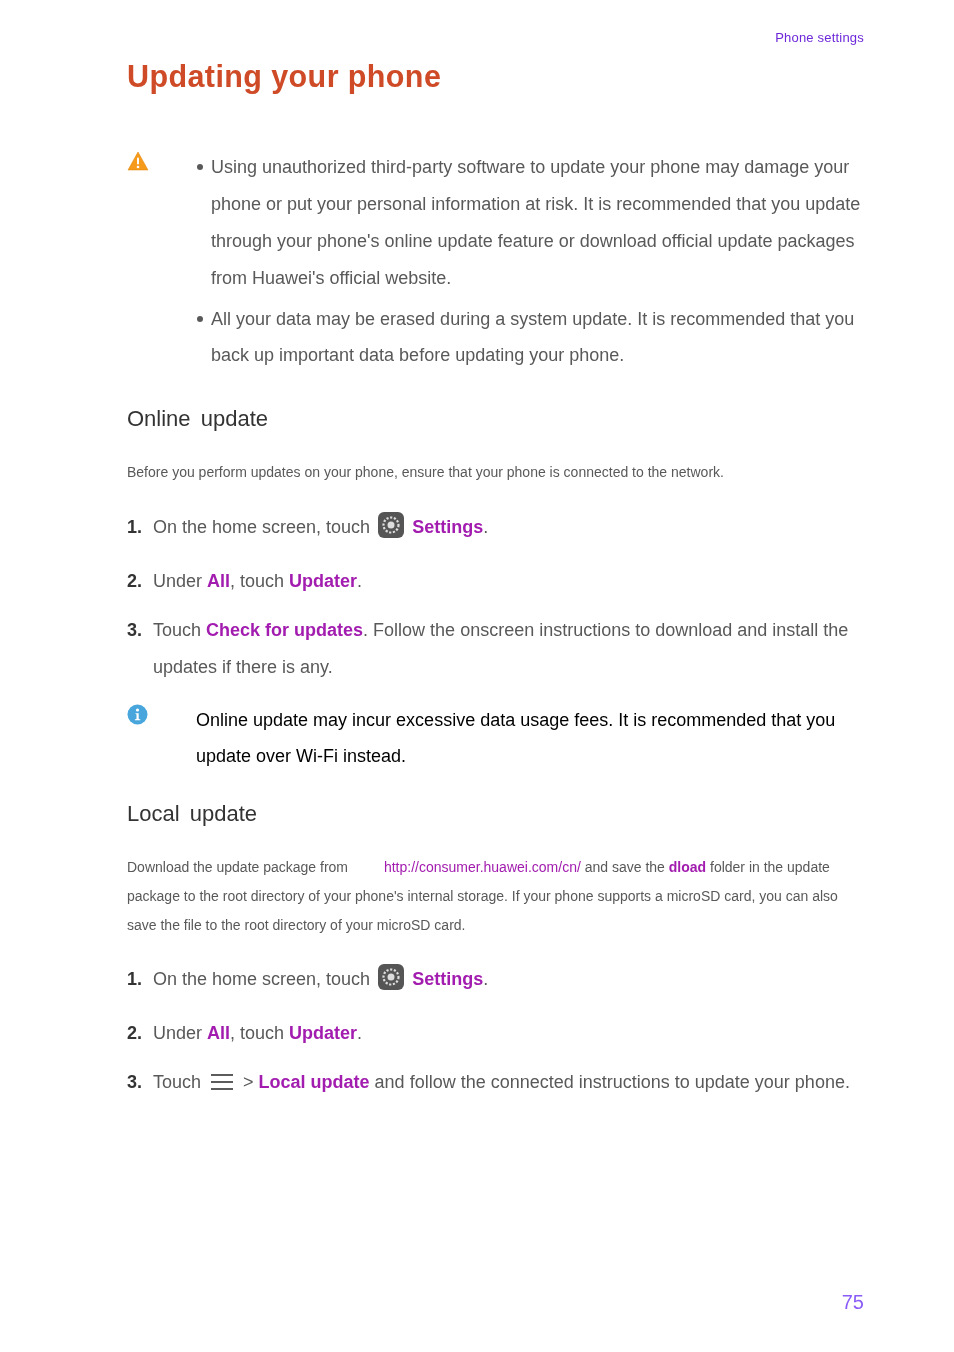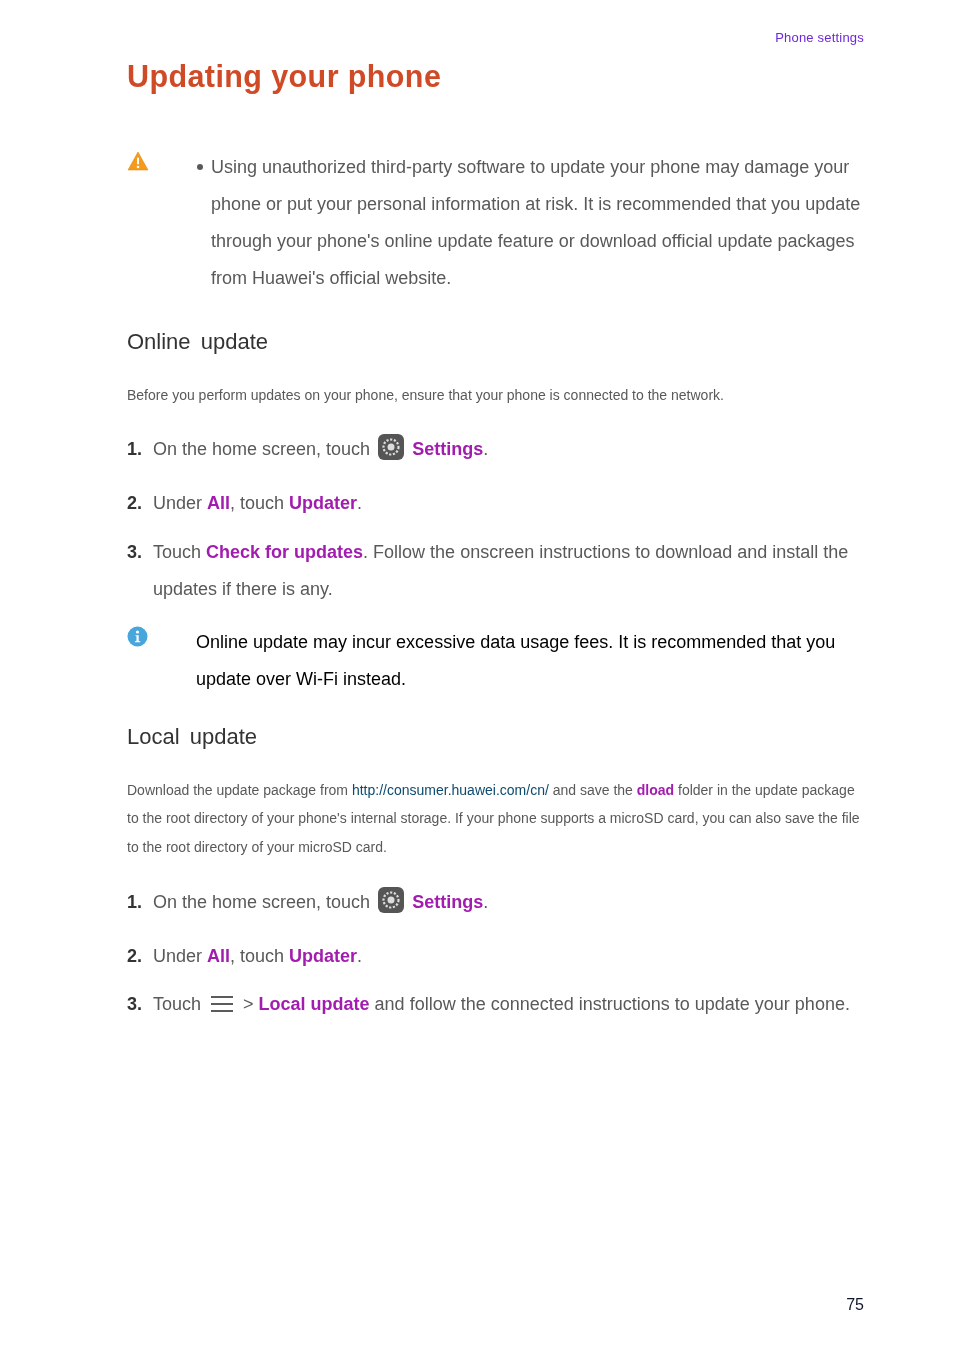--- a/index.html
+++ b/index.html
@@ -76,51 +76,52 @@
     position: relative;
     margin-bottom: 12px;
   }
   ol.steps > li .num {
     position: absolute;
     left: 0;
     font-weight: 700;
     color: #333;
   }
   .bold { font-weight: 700; color: #a21caf; }
-  .link { color: #0c4a6e; }
+  .link { color: #a21caf; margin-left: 32px; }
   .icon-inline {
     display: inline-block;
     vertical-align: -5px;
     margin: 0 3px;
   }
   .page-num {
     position: absolute;
     bottom: 38px;
     right: 90px;
-    font-size: 16px;
-    color: #0f172a;
+    font-size: 20px;
+    color: #8b5cf6;
   }
 </style>
 </head>
 <body>
 
 <div class="page-header">Phone settings</div>
 
 <h1 class="main-title">Updating your phone</h1>
 
 <div class="callout">
   <span class="callout-icon">
     <svg width="22" height="20" viewBox="0 0 22 20">
       <path d="M11 1 L21 19 L1 19 Z" fill="#f59a1b" stroke="#e08200" stroke-width="0.5"></path>
       <rect x="10" y="6.5" width="2" height="7" rx="1" fill="#fff"></rect>
       <circle cx="11" cy="16" r="1.3" fill="#fff"></circle>
     </svg>
   </span>
   <div class="callout-body">
     <div class="bullet-item">Using unauthorized third-party software to update your phone may damage your phone or put your personal information at risk. It is recommended that you update through your phone's online update feature or download official update packages from Huawei's official website.</div>
+    <div class="bullet-item">All your data may be erased during a system update. It is recommended that you back up important data before updating your phone.</div>
   </div>
 </div>
 
 <h2 class="subhead">Online  update</h2>
 
 <p class="body">Before you perform updates on your phone, ensure that your phone is connected to the network.</p>
 
 <ol class="steps">
   <li>
     <span class="num">1.</span>

